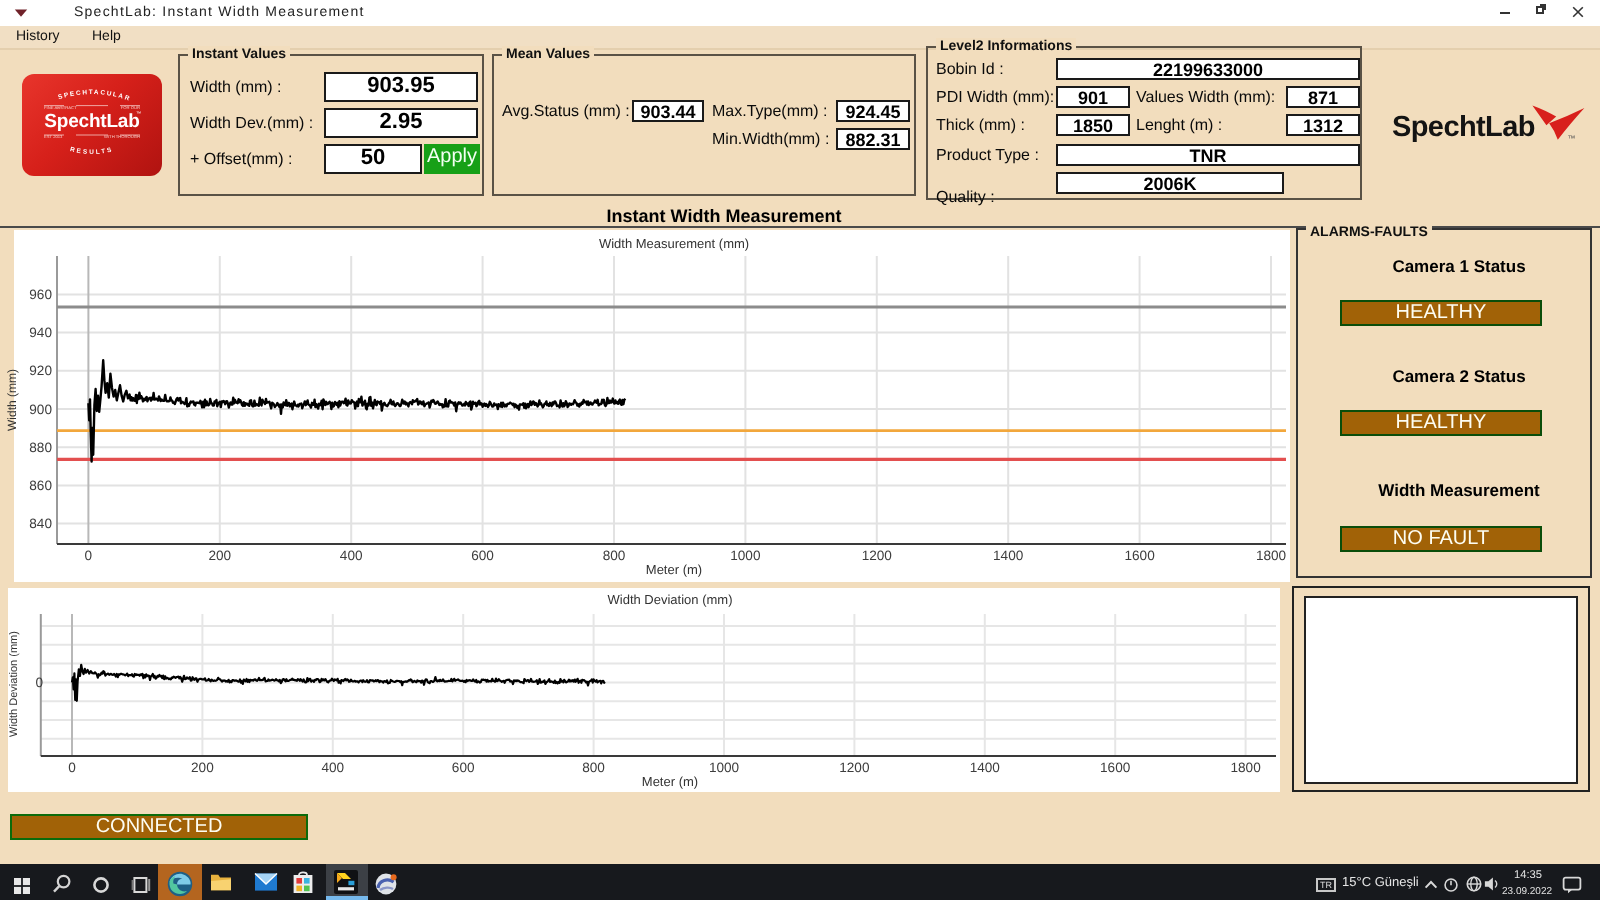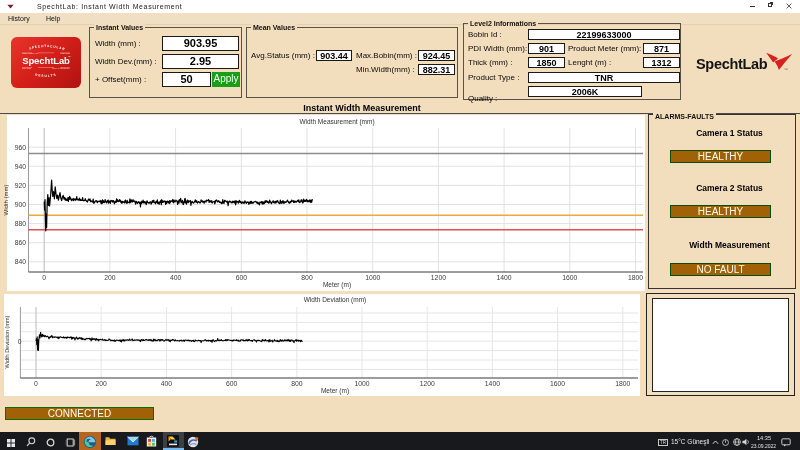--- a/index.html
+++ b/index.html
@@ -78,33 +78,33 @@
 <div class="ibox v11" style="left:162px; top:54px; width:77px; height:15px;">2.95</div>
 <div class="lbl" style="left:95px; top:75px;">+ Offset(mm) :</div>
 <div class="ibox v11" style="left:162px; top:72px; width:49px; height:15px;">50</div>
 <div class="abs" style="left:212px; top:72px; width:28px; height:15px; background:#17a017; color:#f2fff2; font-size:10px; font-weight:normal; text-align:center; line-height:14px;">Apply</div>
 
 <div class="gbox" style="left:246px; top:27px; width:212px; height:71px;">
     <span class="glabel">Mean Values</span>
   </div>
 <div class="lbl" style="left:251px; top:51px;">Avg.Status (mm) :</div>
 <div class="ibox v9" style="left:316px; top:50px; width:36px; height:11px; line-height:10px;">903.44</div>
-<div class="lbl" style="left:356px; top:51px;">Max.Bobin(mm) :</div>
+<div class="lbl" style="left:356px; top:51px;">Max.Type(mm) :</div>
 <div class="ibox v9" style="left:418px; top:50px; width:37px; height:11px; line-height:10px;">924.45</div>
 <div class="lbl" style="left:356px; top:65px;">Min.Width(mm) :</div>
 <div class="ibox v9" style="left:418px; top:64px; width:37px; height:11px; line-height:10px;">882.31</div>
 
 <div class="gbox" style="left:463px; top:23px; width:218px; height:77px;">
     <span class="glabel">Level2 Informations</span>
   </div>
 <div class="lbl" style="left:468px; top:30px;">Bobin Id :</div>
 <div class="ibox v9" style="left:528px; top:29px; width:152px; height:11px; line-height:10px;">22199633000</div>
 <div class="lbl" style="left:468px; top:44px;">PDI Width (mm):</div>
 <div class="ibox v9" style="left:528px; top:43px; width:37px; height:11px; line-height:10px;">901</div>
-<div class="lbl" style="left:568px; top:44px;">Product Meter (mm):</div>
+<div class="lbl" style="left:568px; top:44px;">Values Width (mm):</div>
 <div class="ibox v9" style="left:643px; top:43px; width:37px; height:11px; line-height:10px;">871</div>
 <div class="lbl" style="left:468px; top:58px;">Thick (mm) :</div>
 <div class="ibox v9" style="left:528px; top:57px; width:37px; height:11px; line-height:10px;">1850</div>
 <div class="lbl" style="left:568px; top:58px;">Lenght (m) :</div>
 <div class="ibox v9" style="left:643px; top:57px; width:37px; height:11px; line-height:10px;">1312</div>
 <div class="lbl" style="left:468px; top:73px;">Product Type :</div>
 <div class="ibox v9" style="left:528px; top:72px; width:152px; height:11px; line-height:10px;">TNR</div>
 <div class="lbl" style="left:468px; top:94px;">Quality :</div>
 <div class="ibox v9" style="left:528px; top:86px; width:114px; height:11px; line-height:10px;">2006K</div>
 

